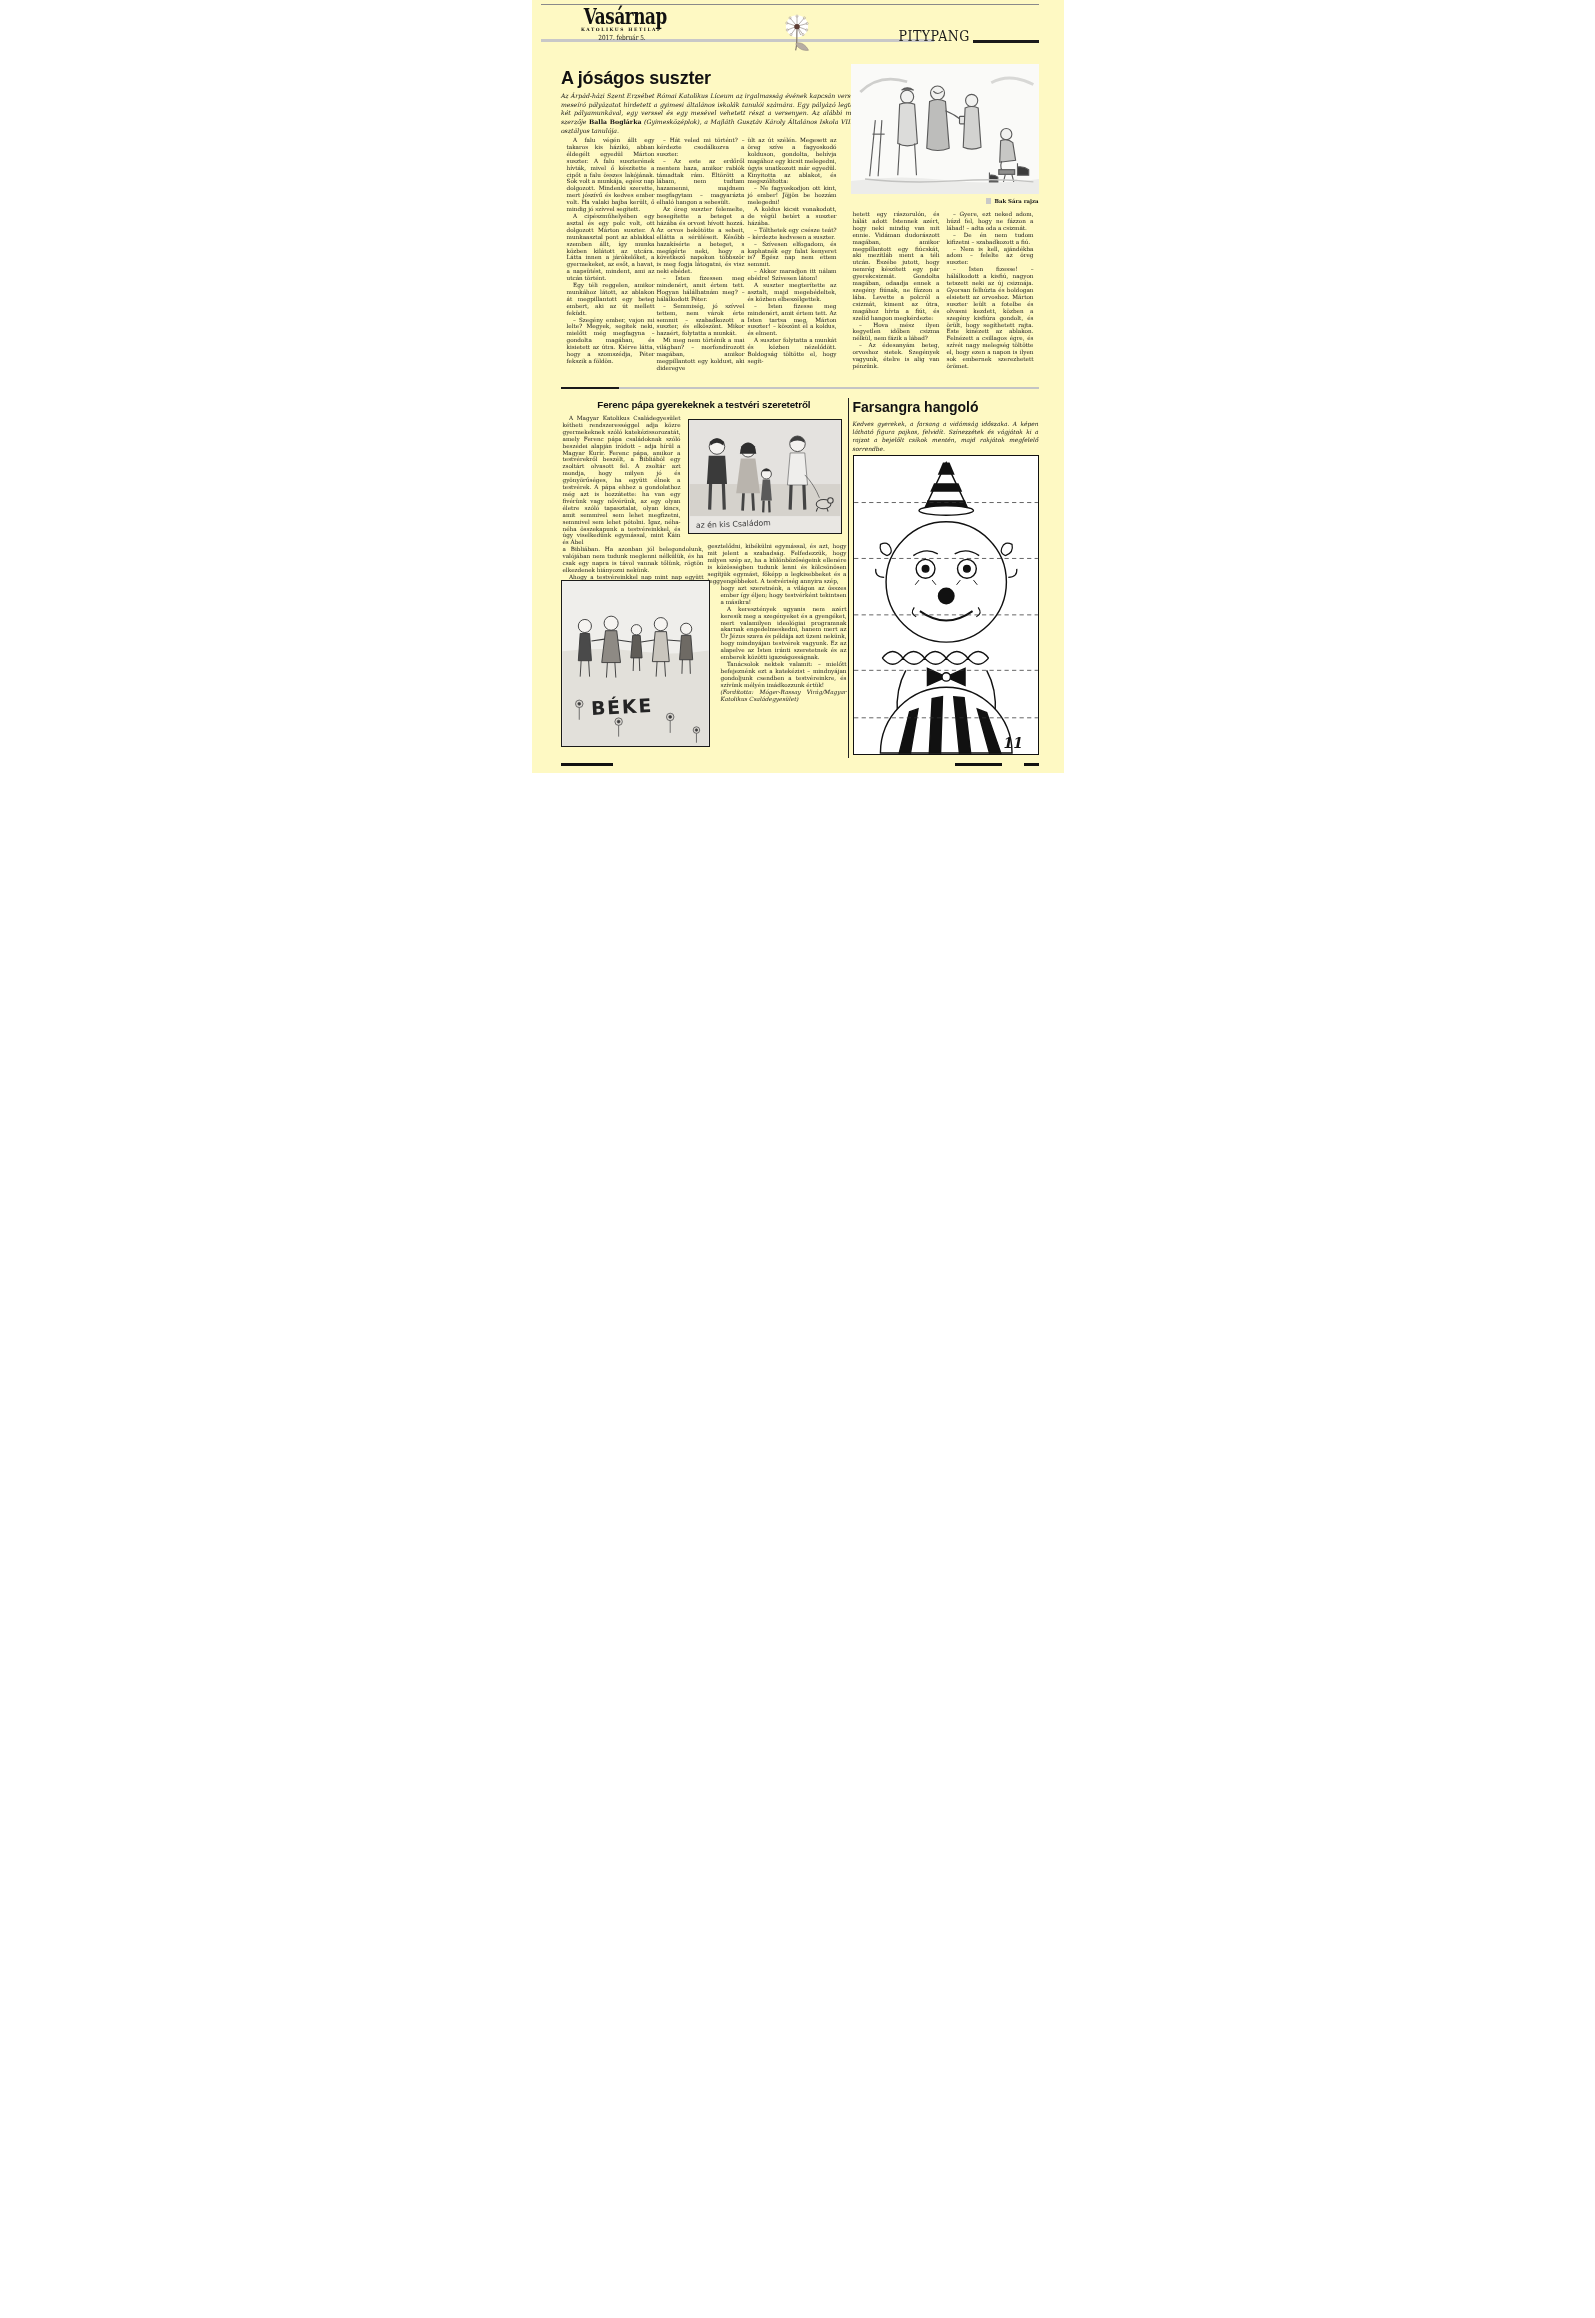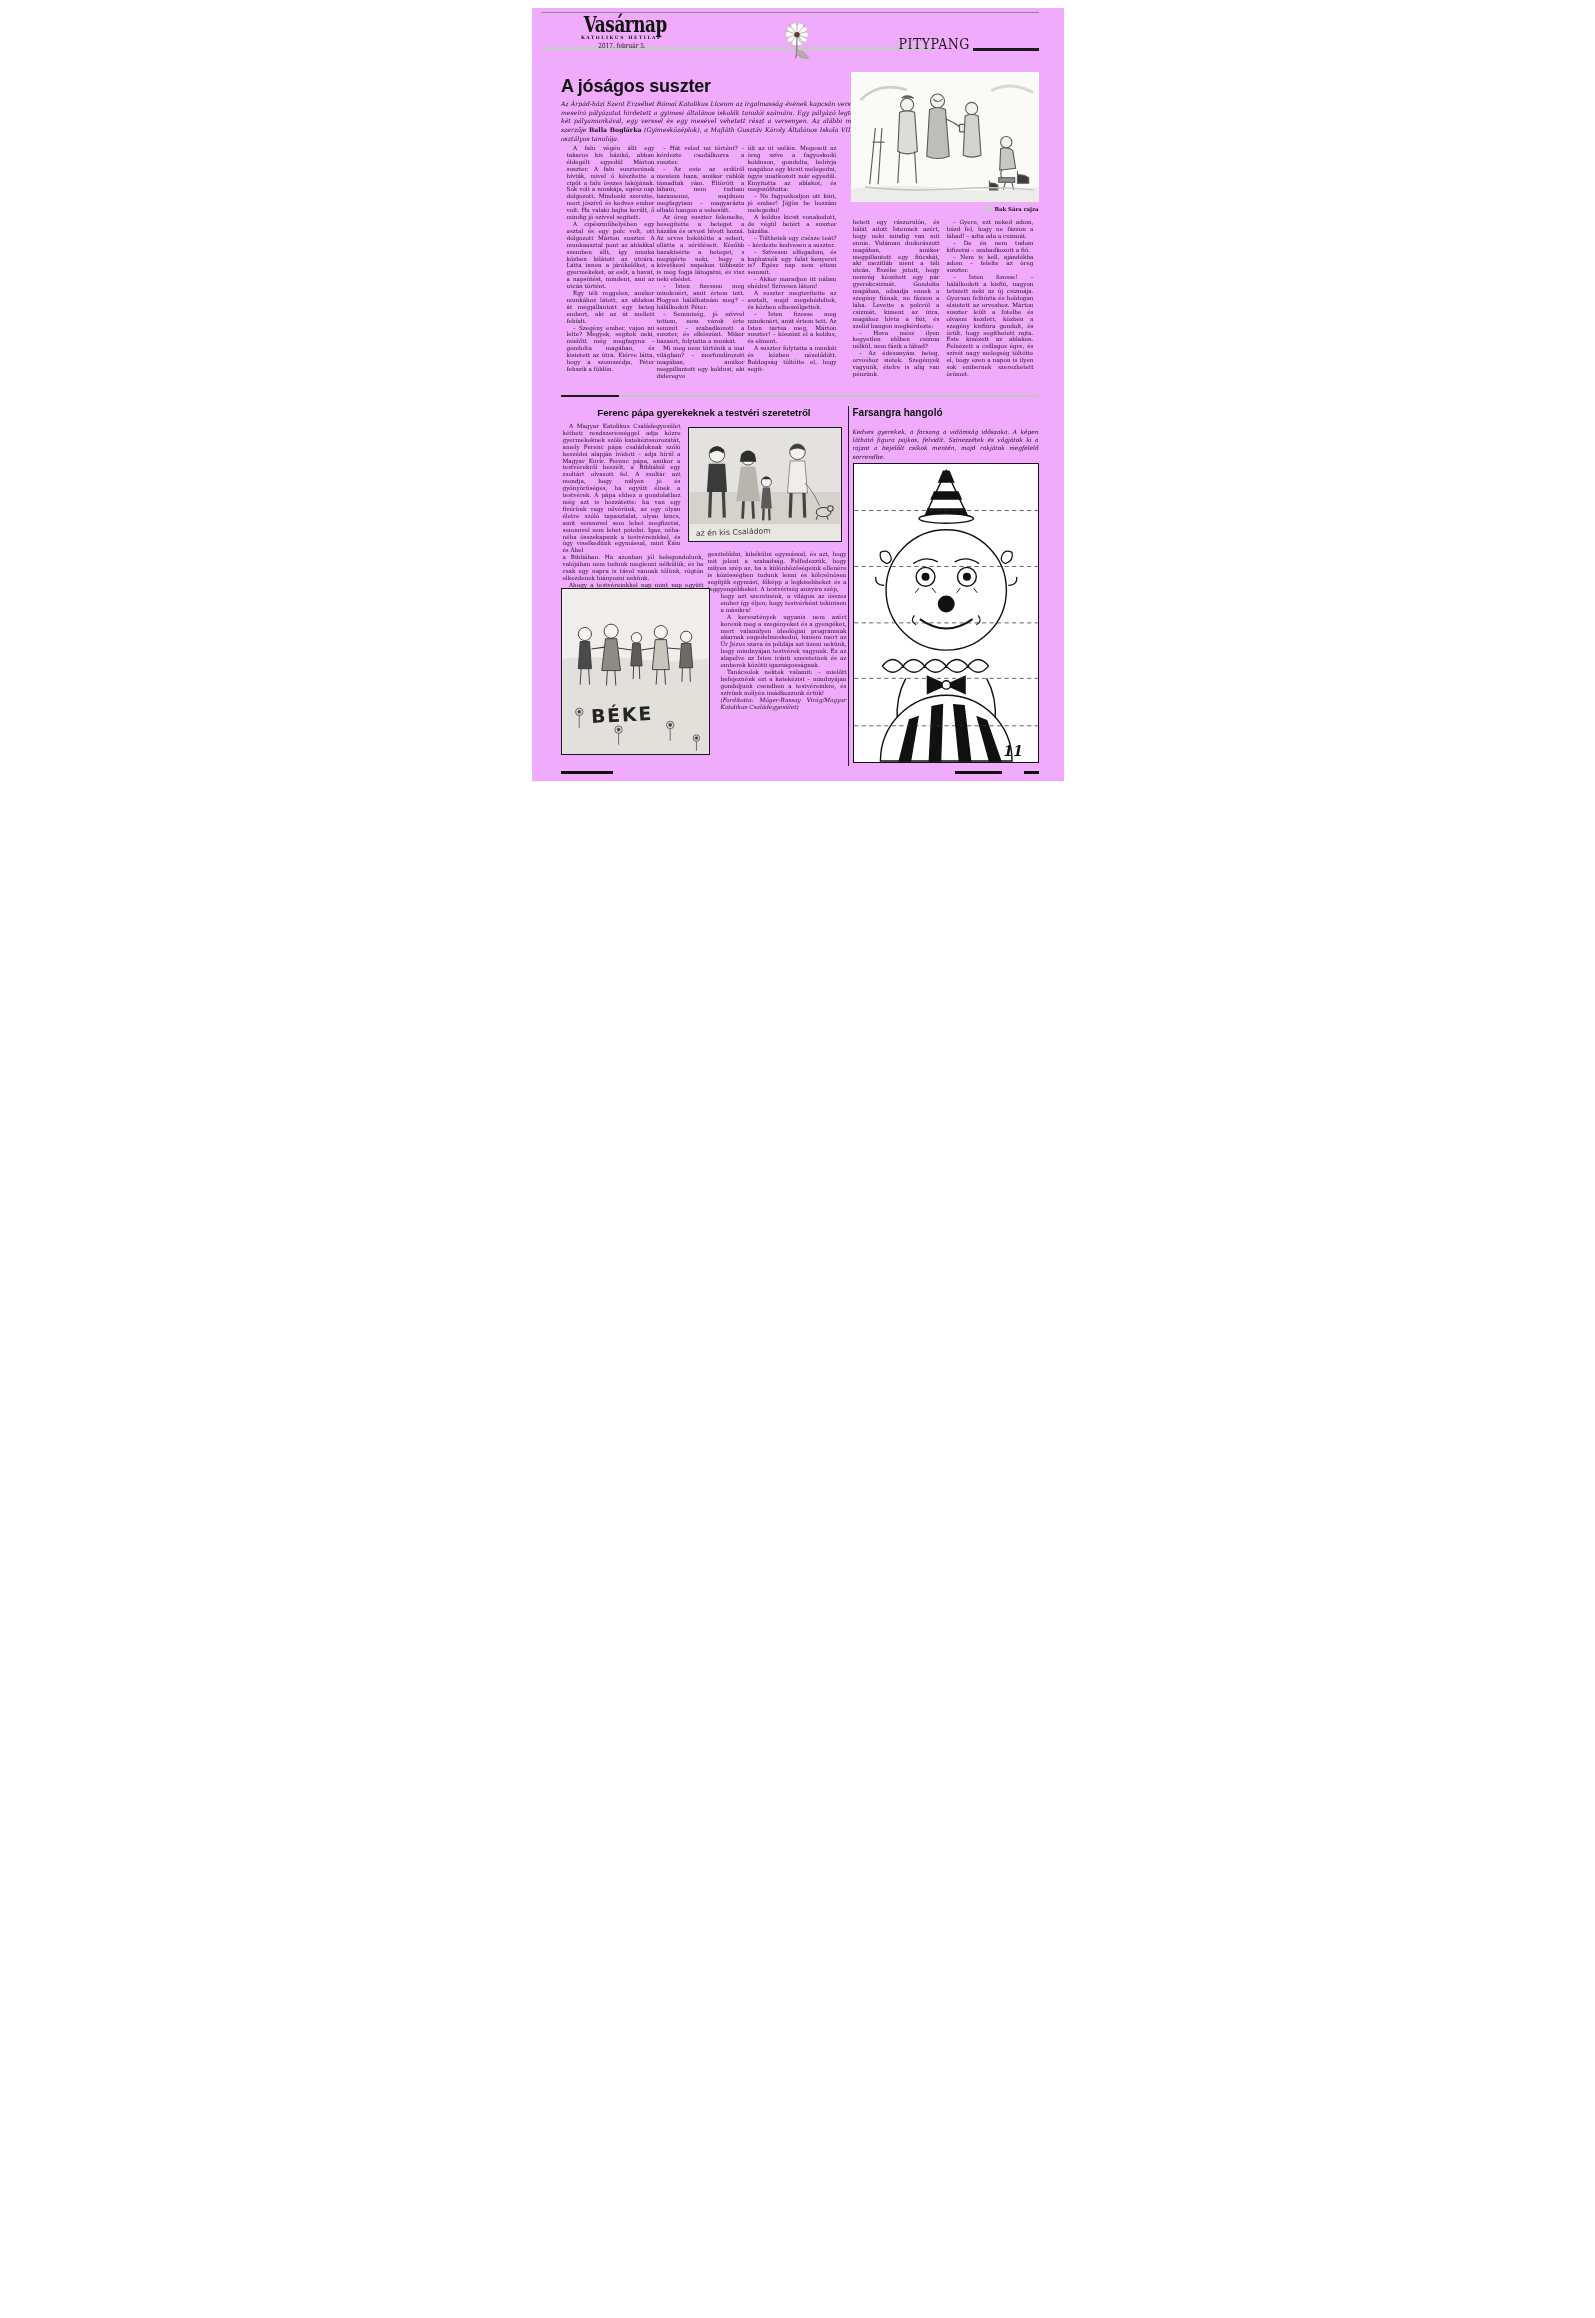--- a/index.html
+++ b/index.html
@@ -1,20 +1,20 @@
 <!DOCTYPE html>
 <html lang="hu" style="font-size:7.5px"><head>
 <meta charset="utf-8">
 <style>
   * { box-sizing: border-box; margin: 0; padding: 0; }
   html,body { background:#ffffff; }
   body { font-family: "DejaVu Serif", serif; color:#151515; }
   #page {
     position: relative; width: 532px; height: 773px;
-    margin: 8px auto; background: #f0abfc; overflow: hidden;
+    margin: 0 auto; background: #fef9c3; overflow: hidden;
   }
   .abs { position: absolute; }
 
   
   .top-rule { left:9.3px; top:4.2px; width:498px; height:0.5px; background:#8a8a8a; }
   .masthead-block { left:41px; top:6.5px; width:98px; text-align:center; }
   .masthead {
     font-family:"DejaVu Serif", serif; font-weight:700; font-size:21.5px; line-height:20.6px;
     letter-spacing:-0.5px; transform:scaleX(0.78); transform-origin:center; color:#121212;
   }
@@ -73,21 +73,21 @@
   .pope-left .wide { width:141px; }
   .family-img { left:156px; top:419px; width:154px; height:115px; border:0.9px solid #1a1a1a; background:#eceae7; }
   .pope-rightA { left:176px; top:543px; width:139px; }
   .pope-rightB { left:189px; top:585px; width:126px; }
   .translator { font-style:italic; }
   .beke-img { left:29.4px; top:580px; width:149px; height:167px; border:1.4px solid #1a1a1a; background:#f2f1ee; }
 
   
   .carnival-title {
     left:321px; top:399px; font-family:"Liberation Sans", sans-serif;
-    font-weight:700; font-size:10px; color:#111;
+    font-weight:700; font-size:14px; color:#111;
   }
   .carnival-intro {
     left:321px; top:420px; width:186px; font-style:italic; font-size:5.9px;
     line-height:8.2px; text-align:justify;
   }
   .clown-box { left:321px; top:455px; width:186px; height:300px; border:1.9px solid #111; background:#fff; }
 
   
   .footer-bar-left { left:29.4px; top:763px; width:52px; height:2.8px; background:#111; }
   .footer-bar-mid  { left:423px; top:763px; width:47px; height:2.8px; background:#111; }

